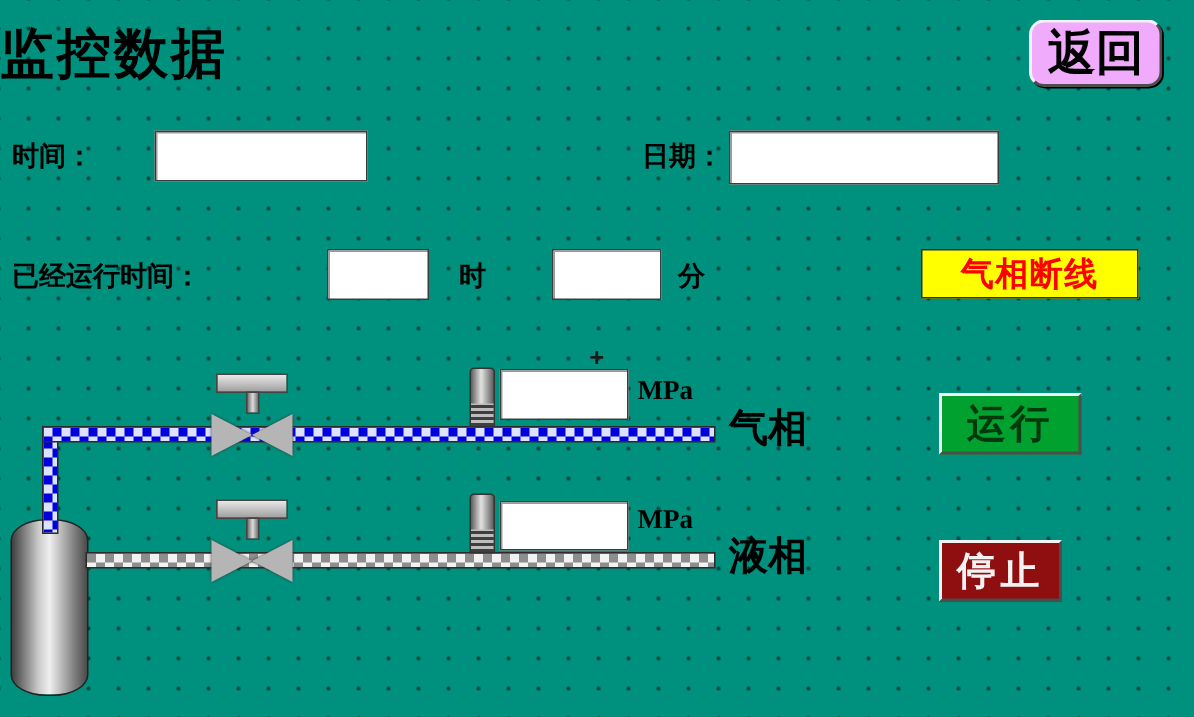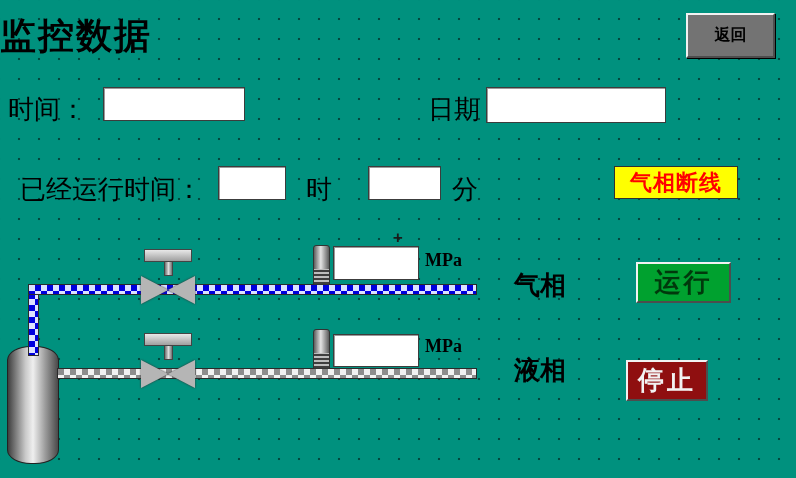--- a/index.html
+++ b/index.html
@@ -22,35 +22,36 @@
   }
 
   .btn3d {
     border-style:solid; border-width:2px;
     border-color:#f2f2f2 #4d4d4d #4d4d4d #f2f2f2;
     display:flex; align-items:center; justify-content:center;
     font-weight:bold; cursor:pointer;
   }
   .back-btn {
     left:686px; top:13px; width:89px; height:45px;
-    background:#737373; font-size:16px;
+    background:#f0abfc; font-size:32px;
     box-shadow:1px 1px 0 #000;
+    border-radius:10px;
   }
 
-  .lbl { font-weight:normal; font-size:26px; white-space:nowrap; }
+  .lbl { font-weight:bold; font-size:18px; white-space:nowrap; }
 
   .field {
     background:#fff; border:1px solid #3c3c3c;
     box-shadow:inset 1px 1px 0 #9a9a9a;
     font-size:20px; font-family:"Liberation Mono", monospace;
     display:flex; align-items:center; padding:0 4px;
   }
 
   .alarm-badge {
-    left:614px; top:166px; width:124px; height:33px;
+    left:614px; top:166px; width:145px; height:33px;
     background:#ffff00; border:1px solid #303030;
     color:#ff0000; font-size:22px; font-weight:bold;
     display:flex; align-items:center; justify-content:center;
     letter-spacing:1px;
   }
 
   .pipe-h { height:11px; border:1px solid #2a2a2a; }
   .pipe-v { width:11px;  border:1px solid #2a2a2a; }
   .pipe-gas {
     background:repeating-conic-gradient(#0000dd 0% 25%, #dde2ff 0% 50%);
@@ -86,45 +87,45 @@
     width:17px; height:40px;
     background:linear-gradient(90deg,#5d5d5d,#e3e3e3 45%,#5d5d5d);
     border:1px solid #333; border-radius:3px 3px 1px 1px;
   }
   .sensor .ribs {
     position:absolute; left:0; right:0; bottom:0; height:15px;
     background:repeating-linear-gradient(0deg,#3e3e3e 0 2px,#bdbdbd 2px 4px);
   }
 
   .unit { font-weight:bold; font-size:18px; }
-  .line-label { font-weight:bold; font-size:26px;margin-left:28px; }
+  .line-label { font-weight:bold; font-size:26px; }
 
   .run-btn {
     left:626px; top:262px; width:95px; height:41px;
-    background:#00a12f; color:#00390c; font-size:26px; letter-spacing:3px;margin-left:10px;
+    background:#00a12f; color:#00390c; font-size:26px; letter-spacing:3px;
   }
   .stop-btn {
     left:626px; top:360px; width:82px; height:41px;
     background:#8f0f10; color:#f2f2f2; font-size:26px; letter-spacing:3px;
   }
 
   .plus-mark { left:393px; top:228px; font-size:16px; font-weight:bold; color:#1a1a1a; font-family:"DejaVu Sans Mono", monospace; }
 </style>
 </head>
 <body>
 
 <div class="abs page-title">监控数据</div>
 <div class="abs btn3d back-btn">返回</div>
 
 <div class="abs lbl" style="left:8px; top:92px;">时间：</div>
 <div class="abs field" style="left:103px; top:87px; width:142px; height:34px;"></div>
 <div class="abs lbl" style="left:428px; top:92px;">日期：</div>
 <div class="abs field" style="left:486px; top:87px; width:180px; height:36px;"></div>
 
-<div class="abs lbl" style="left:8px; top:172px;margin-left:12px;">已经运行时间：</div>
+<div class="abs lbl" style="left:8px; top:172px;">已经运行时间：</div>
 <div class="abs field" style="left:218px; top:166px; width:68px; height:34px;"></div>
 <div class="abs lbl" style="left:306px; top:172px;">时</div>
 <div class="abs field" style="left:368px; top:166px; width:73px; height:34px;"></div>
 <div class="abs lbl" style="left:452px; top:172px;">分</div>
 
 <div class="abs alarm-badge">气相断线</div>
 
 <div class="abs tank"></div>
 
 <div class="abs pipe-v pipe-gas" style="left:28px; top:286px; height:70px;"></div>

